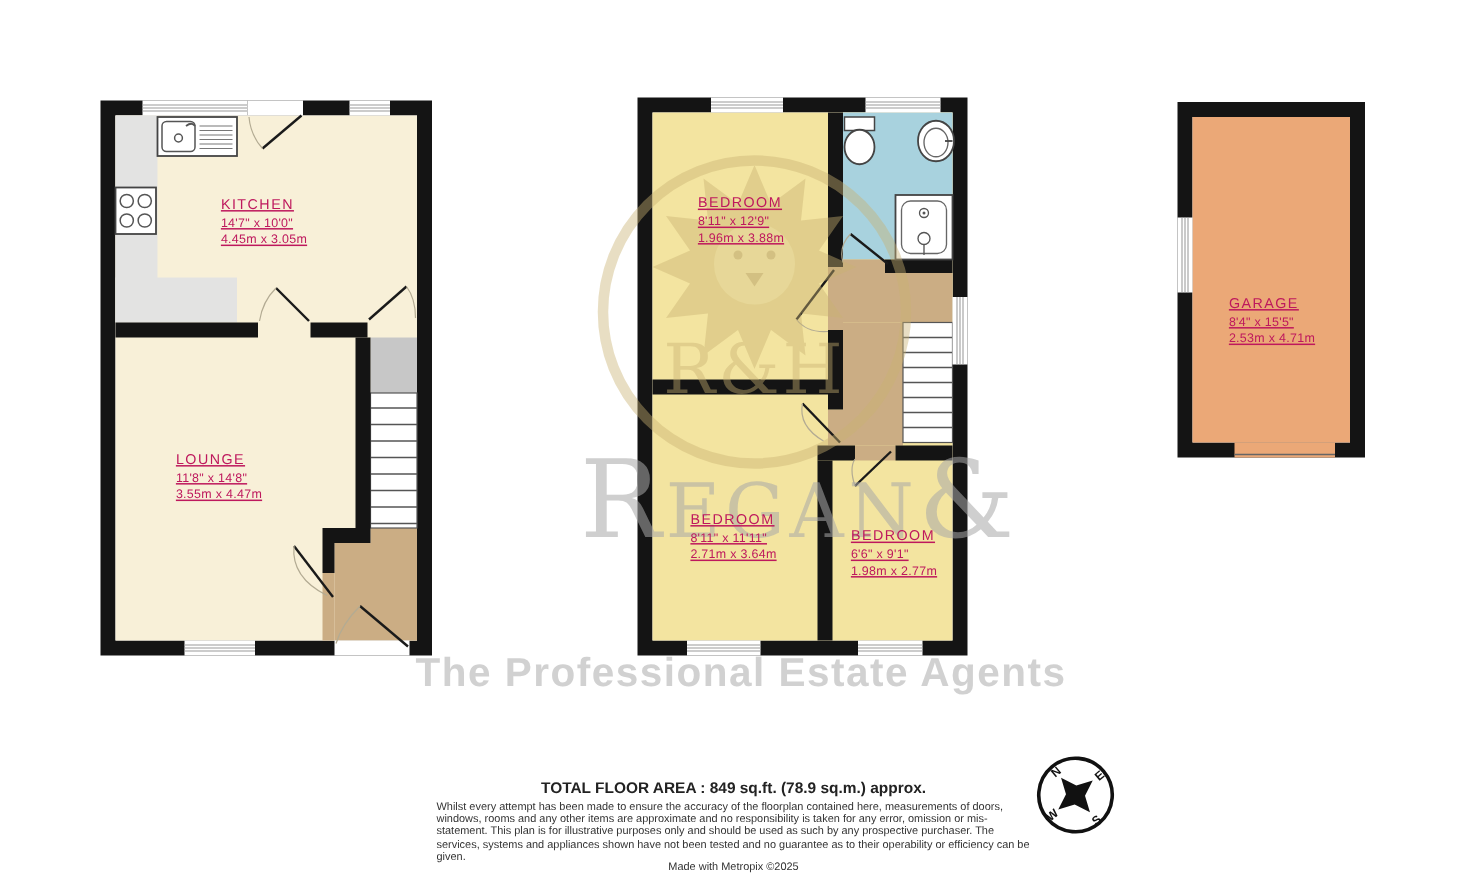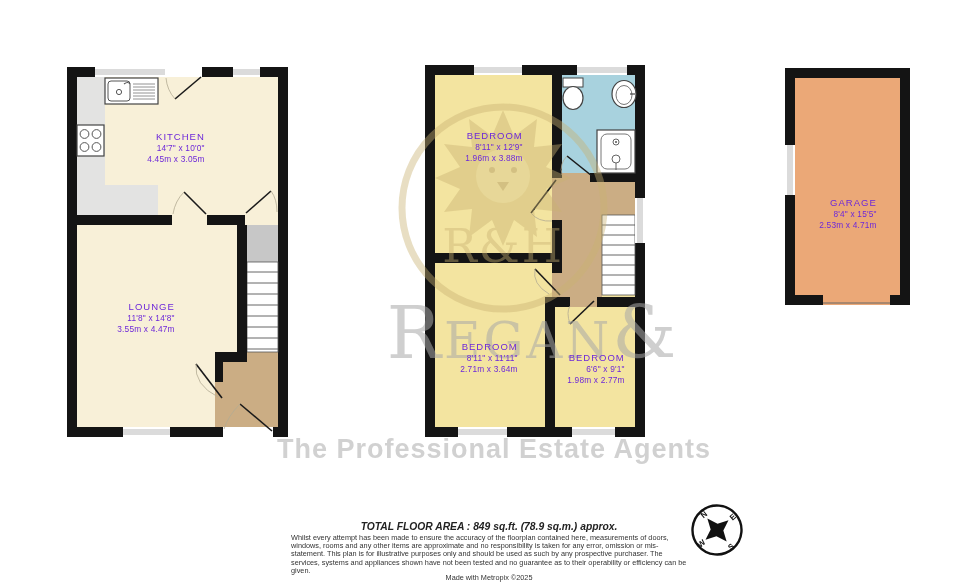--- a/index.html
+++ b/index.html
@@ -1,32 +1,32 @@
 <!DOCTYPE html>
 <html><head>
 <meta charset="utf-8">
 <style>
   html,body{margin:0;padding:0;background:#ffffff;}
   #stage{position:relative;width:980px;height:582px;background:#fff;overflow:hidden;
          font-family:"Liberation Sans",sans-serif;}
   svg{position:absolute;left:0;top:0;}
-  .room-label{position:absolute;transform:translate(-50%,-50%);text-align:right;
-              color:#6d28d9;line-height:1.3;white-space:nowrap;z-index:30;}
+  .room-label{position:absolute;transform:translate(-50%,-50%);text-align:left;
+              color:#be185d;line-height:1.3;white-space:nowrap;z-index:30;text-decoration:underline;}
   .rn{font-size:9.5px;letter-spacing:1px;}
   .rd{font-size:8.3px;letter-spacing:0.2px;}
   .wm{position:absolute;transform:translate(-50%,-50%);white-space:nowrap;z-index:20;
       font-family:"DejaVu Serif",serif;font-variant:small-caps;
       color:rgba(168,168,168,0.55);}
   #wm-line1{left:533px;top:333px;font-size:72px;letter-spacing:3px;}
   #wm-line2{left:508px;top:397px;font-size:72px;letter-spacing:3px;}
   #wm-tagline{left:494px;top:449px;font-family:"Liberation Sans",sans-serif;
       font-variant:normal;font-weight:bold;font-size:27px;letter-spacing:1px;
       color:rgba(178,178,178,0.6);text-align:right;}
   #footer-total{position:absolute;left:489px;top:526px;transform:translate(-50%,-50%);
-      font-weight:bold;font-size:10.3px;color:#222;white-space:nowrap;z-index:30;font-style:italic;}
+      font-weight:bold;font-size:10.3px;color:#222;white-space:nowrap;z-index:30;}
   #footer-disclaimer{position:absolute;left:291px;top:534px;width:397px;
       font-size:7.3px;line-height:1.12;color:#333;z-index:30;}
   #footer-credit{position:absolute;left:489px;top:573px;transform:translateX(-50%);
       font-size:7.3px;color:#333;z-index:30;white-space:nowrap;}
 </style>
 </head>
 <body>
 
 <div id="stage">
 

